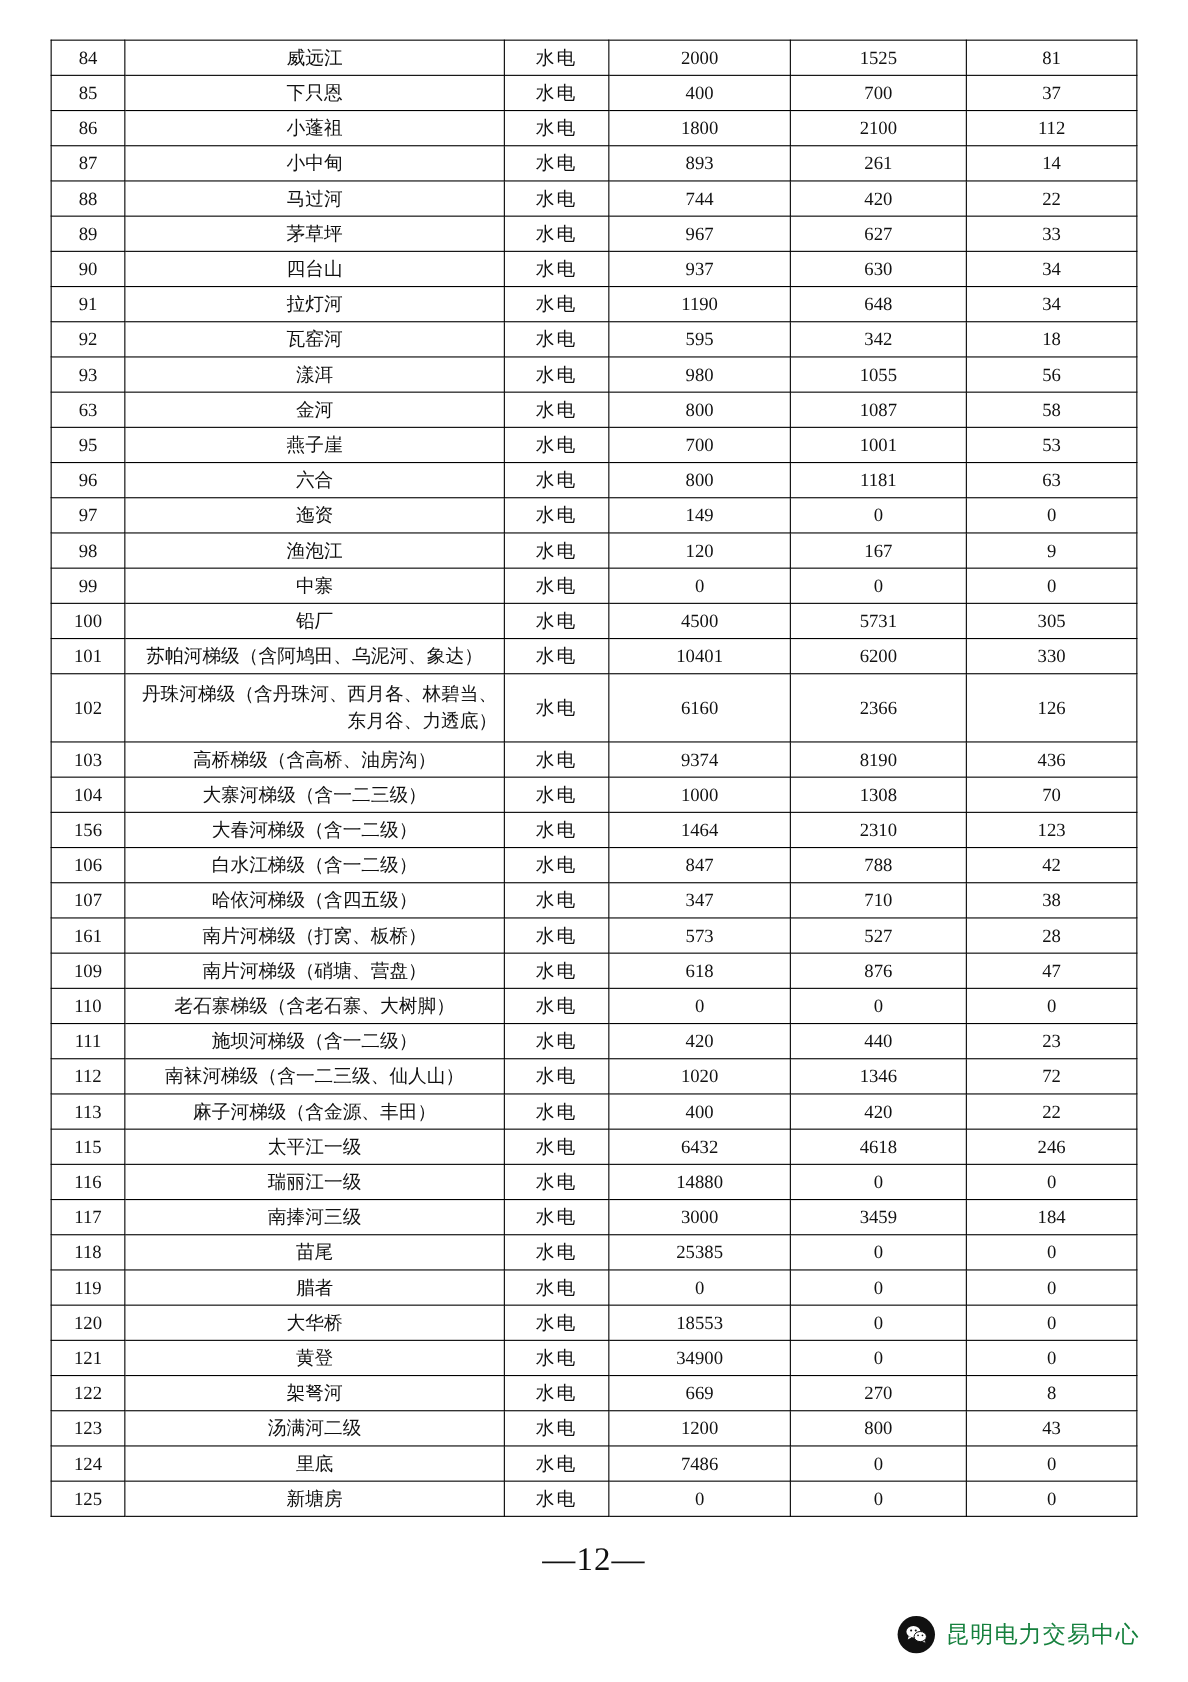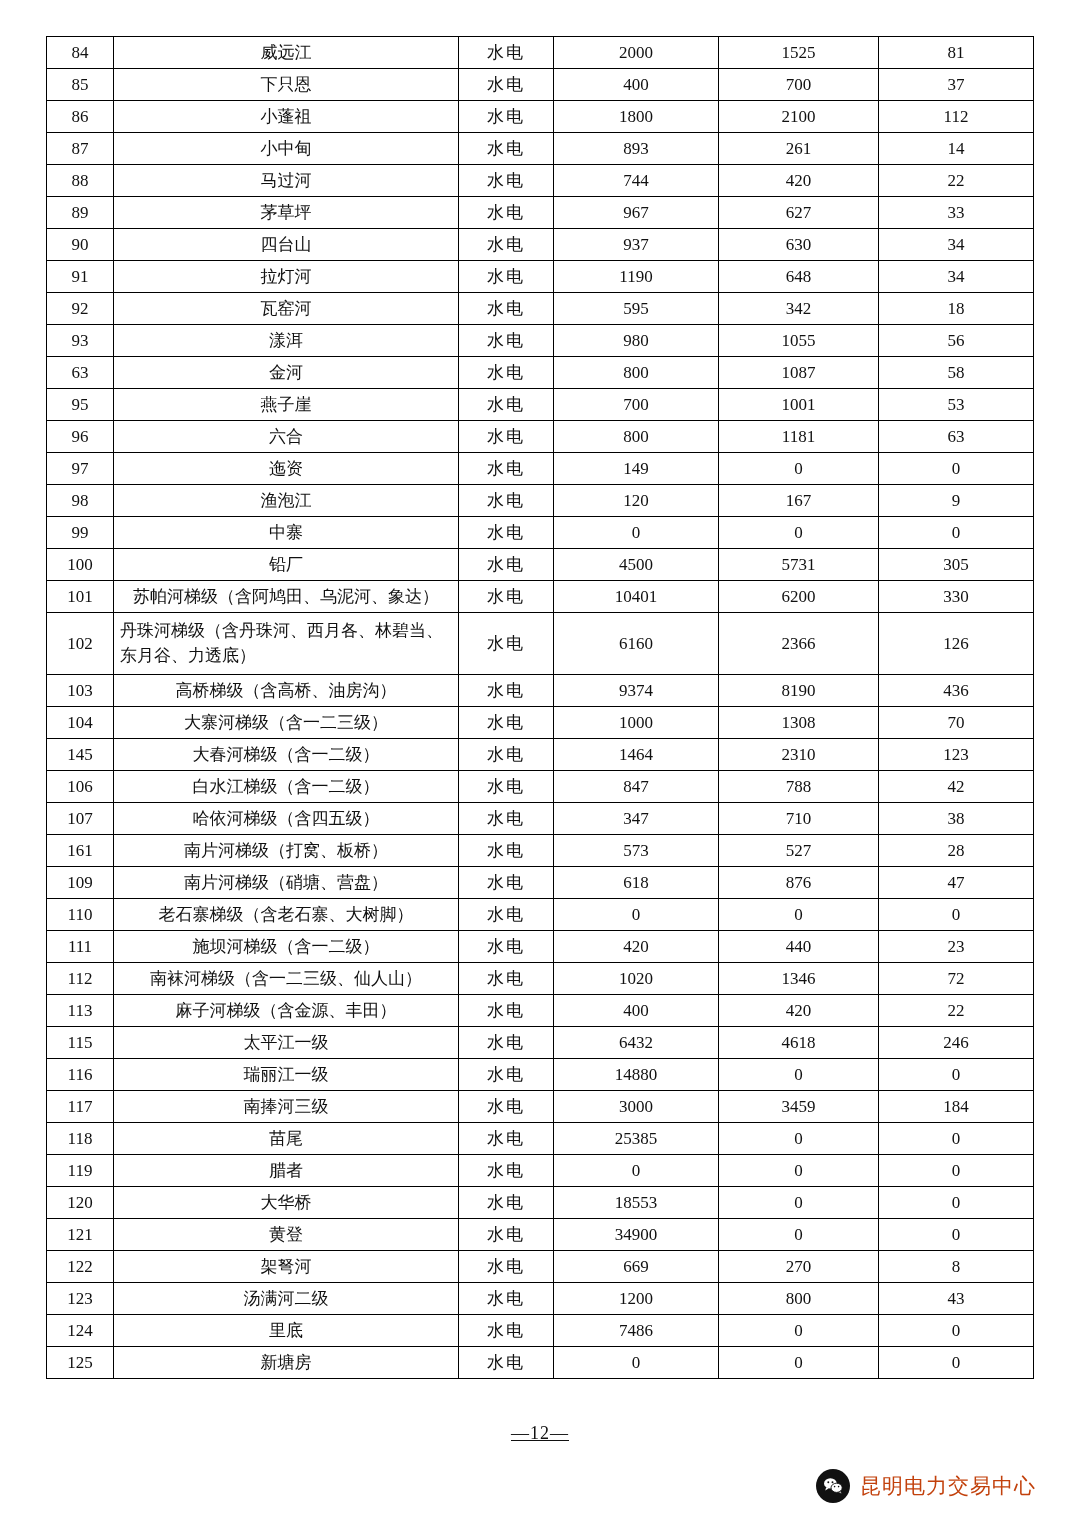--- a/index.html
+++ b/index.html
@@ -38,31 +38,30 @@
     height: 25px;
     font-family: "Liberation Serif", serif;
   }
   td.c-idx { width: 62px; }
   td.c-name { width: 340px; }
   td.c-type { width: 90px; font-size: 16px; letter-spacing: 2px;}
   td.c-v1 { width: 160px; }
   td.c-v2 { width: 155px; }
   td.c-v3 { width: 150px; margin-left: 28px; }
   td.c-name.wrap {
-    text-align: left;
+    text-align: right;
     line-height: 1.45;
     padding: 6px 6px;
   }
   .page-number {
     text-align: center;
-    font-size: 18px;
+    font-size: 30px;
     letter-spacing: 1px;
-    margin-top: 44px;
+    margin-top: 22px;
     font-family: "Liberation Serif", serif;
-    text-decoration: underline;
   }
   .footer-badge {
     position: absolute;
     right: 44px;
     bottom: 26px;
     display: flex;
     align-items: center;
     gap: 10px;
   }
   .footer-badge .wx-circle {
@@ -74,21 +73,21 @@
     align-items: center;
     justify-content: center;
     color: #fff;
     font-size: 19px;
     line-height: 1;
   }
   .footer-badge .wx-text {
     font-size: 21px;
     font-family: Liberation Sans, sans-serif;
     letter-spacing: 1px;
-    color: #c2410c;
+    color: #15803d;
   }
 </style>
 </head>
 <body>
 
 <div class="page">
 
   <table class="data">
     <tbody id="table-body">
         <tr>
@@ -253,21 +252,21 @@
         </tr>
         <tr>
           <td class="c-idx">104</td>
           <td class="c-name">大寨河梯级（含一二三级）</td>
           <td class="c-type">水电</td>
           <td class="c-v1">1000</td>
           <td class="c-v2">1308</td>
           <td class="c-v3">70</td>
         </tr>
         <tr>
-          <td class="c-idx">145</td>
+          <td class="c-idx">156</td>
           <td class="c-name">大春河梯级（含一二级）</td>
           <td class="c-type">水电</td>
           <td class="c-v1">1464</td>
           <td class="c-v2">2310</td>
           <td class="c-v3">123</td>
         </tr>
         <tr>
           <td class="c-idx">106</td>
           <td class="c-name">白水江梯级（含一二级）</td>
           <td class="c-type">水电</td>

